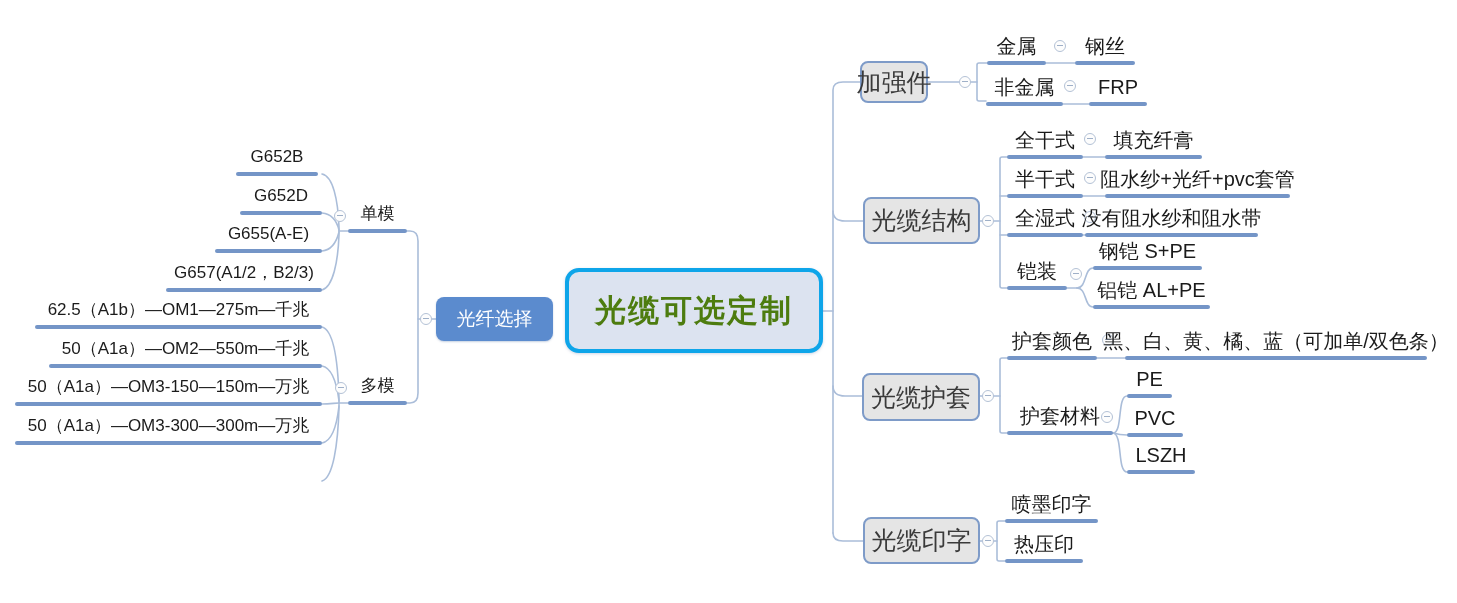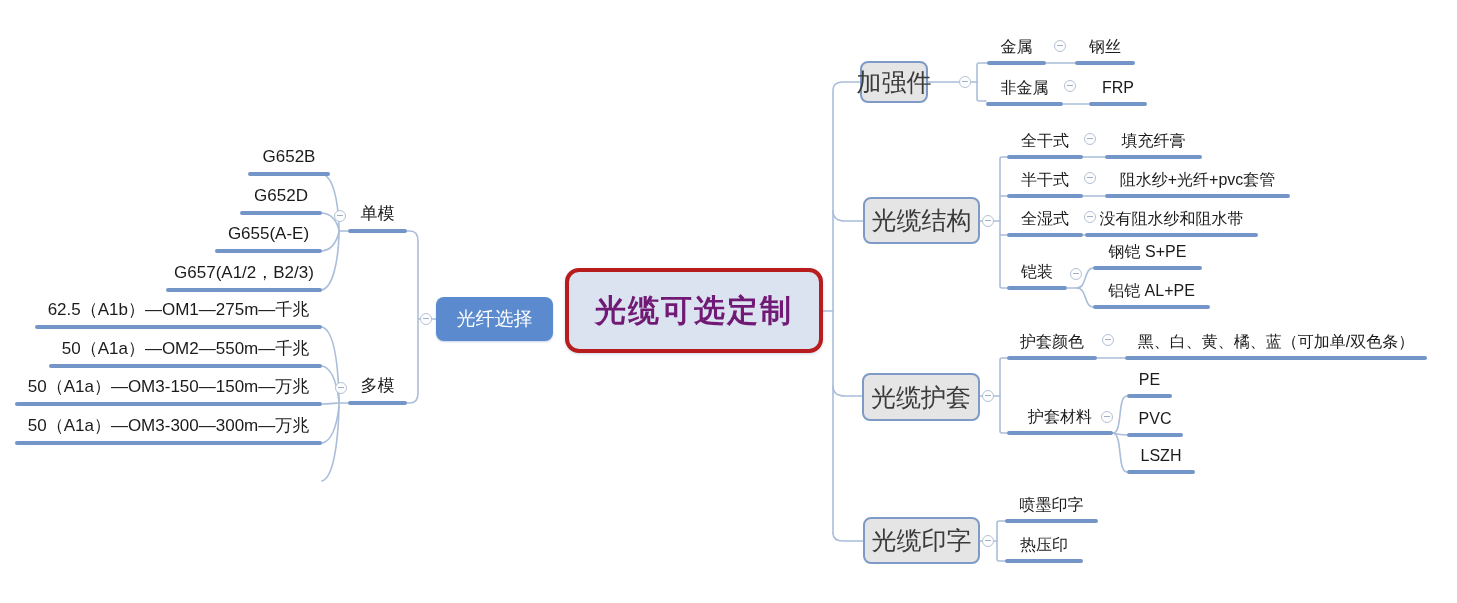--- a/index.html
+++ b/index.html
@@ -7,27 +7,27 @@
   .canvas {
     position: relative; width: 1457px; height: 603px; background: #ffffff;
     font-family: "Liberation Sans", sans-serif; overflow: hidden;
   }
   svg.wires { position: absolute; left:0; top:0; width:1457px; height:603px; }
 
   
   .n { position: absolute; display: flex; flex-direction: column; align-items: center; }
   .n .t { font-size: 17px; line-height: 20px; white-space: nowrap; color: #1b1b1b; }
   .n .u { align-self: stretch; height: 4px; margin-top: 5px; border-radius: 2px; background: #7495c7; }
-  .n.sm .t { font-size: 16px; line-height: 19px; }
+  .n.sm .t { font-size: 20px; line-height: 19px; }
 
   
   .box { position: absolute; display: flex; align-items: center; justify-content: center; border-radius: 8px; white-space: nowrap; }
   .box.light { background: #e5e5e5; border: 2px solid #7e9bc8; color: #3a3a3a; font-size: 25px; }
   .box.solid { background: #5b8bce; color: #ffffff; font-weight: normal; font-size: 19px; box-shadow: 0 1px 2px rgba(90,120,170,.35); }
-  .box.central { background: #dce3f0; border: 4px solid #b91c1c; border-radius: 14px; color: #701a75; font-weight: bold; font-size: 31px; letter-spacing: 2px; box-shadow: 0 1px 3px rgba(90,120,170,.3); }
+  .box.central { background: #dce3f0; border: 4px solid #0ea5e9; border-radius: 14px; color: #4d7c0f; font-weight: bold; font-size: 31px; letter-spacing: 2px; box-shadow: 0 1px 3px rgba(90,120,170,.3); }
 
   
   .toggle { position: absolute; width: 12px; height: 12px; border: 1px solid #b4c2d6; border-radius: 50%; background: #fdfdfd; }
   .toggle::after { content: ""; position: absolute; left: 2px; right: 2px; top: 4px; border-top: 1px solid #9fb0c8; }
 </style>
 </head>
 <body>
 
 <div class="canvas">
 
@@ -97,21 +97,21 @@
     <span>光纤选择</span>
   </div>
   <div class="toggle" style="left:420px; top:313px;"></div>
 
   <div class="n" style="left:348px; top:204px; width:59px;">
     <span class="t">单模</span>
     <div class="u"></div>
   </div>
   <div class="toggle" style="left:334px; top:210px;"></div>
 
-  <div class="n" style="left:248px; top:147px; width:82px;justify-content:center;">
+  <div class="n" style="left:236px; top:147px; width:82px;justify-content:center;">
     <span class="t">G652B</span>
     <div class="u"></div>
   </div>
   <div class="n" style="left:240px; top:186px; width:82px;">
     <span class="t">G652D</span>
     <div class="u"></div>
   </div>
   <div class="n" style="left:215px; top:224px; width:107px;">
     <span class="t">G655(A-E)</span>
     <div class="u"></div>

